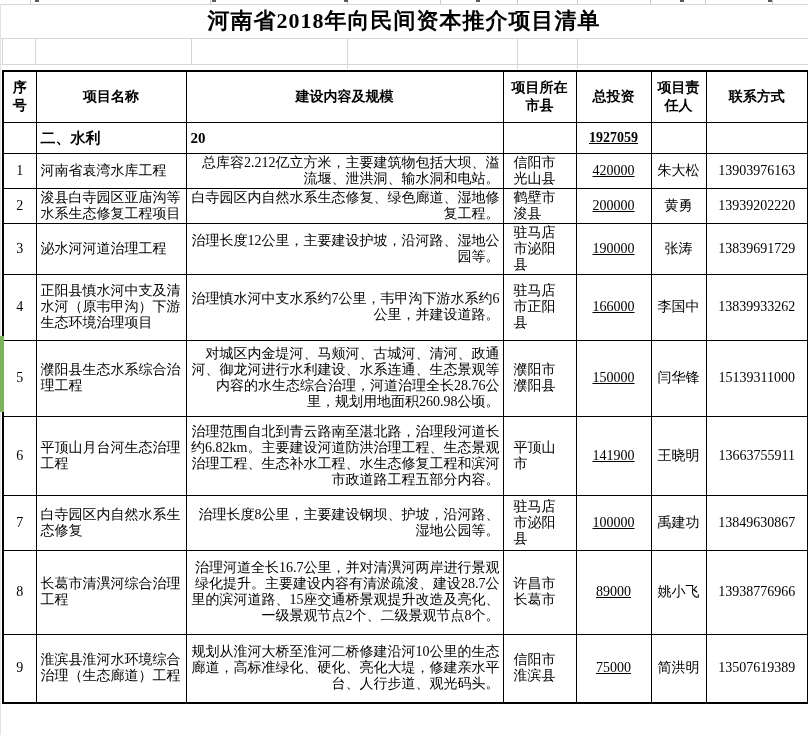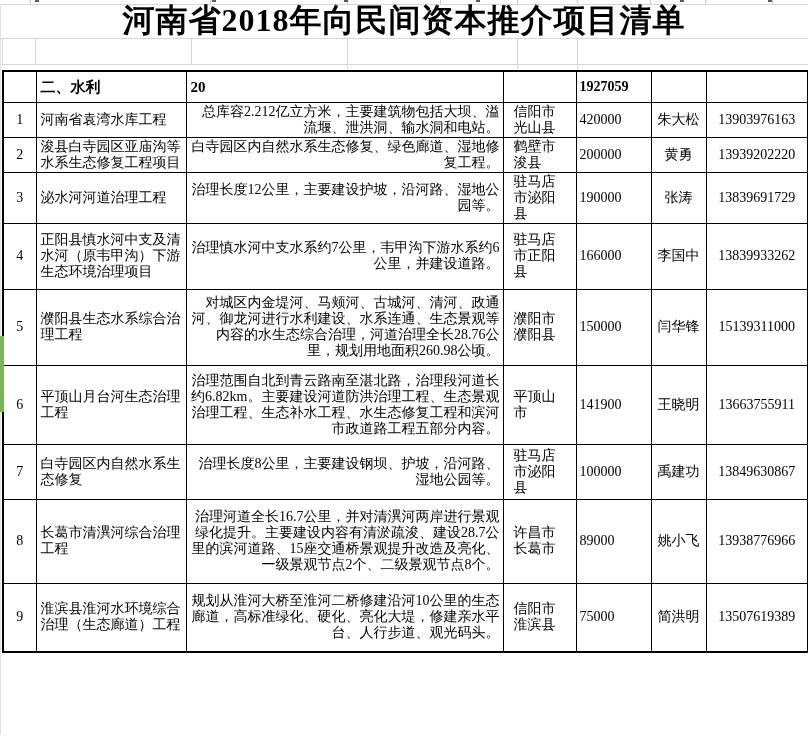--- a/index.html
+++ b/index.html
@@ -31,21 +31,21 @@
   .fv-c { left:191px;top:39px; height:25px; }
   .fv-d { left:347px;top:39px; height:30px; }
   .fv-e { left:517px;top:39px; height:30px; }
   .fv-f { left:577px;top:39px; height:30px; }
   .left-edge-line { position:absolute; left:0; top:4px; width:1px; height:731px; background:#e3e3e3; }
 
   
   .title-row {
     position:absolute; left:0; top:4px; width:808px; height:34px;
     display:flex; align-items:center; justify-content:center;
-    font-size:32px; font-weight:bold; letter-spacing:1px; white-space:nowrap;
+    font-size:22px; font-weight:bold; letter-spacing:1px; white-space:nowrap;
   }
   .unit-row {
     position:absolute; left:0; top:39px; width:808px; height:25px;
     font-size:14px; line-height:26px; text-align:right; padding-right:28px;
   }
 
   
   table.main {
     position:absolute; left:2px; top:70px;
     width:805px; table-layout:fixed; border-collapse:collapse;
@@ -63,21 +63,21 @@
   .rh-head{height:51px}
   .rh-sec{height:31px}
   .rh-1{height:34px}.rh-2{height:33px}.rh-3{height:51px}.rh-4{height:66px}
   .rh-5{height:76px}.rh-6{height:79px}.rh-7{height:55px}.rh-8{height:84px}
   .rh-9{height:69px}.rh-10{height:34px}
 
   td.c-seq       { text-align:center; }
   td.c-name      { text-align:left; padding-left:4px;margin-top:8px; }
   td.c-content   { text-align:right; padding-left:4px; }
   td.c-location  { padding:1px 10px; }
-  td.c-invest    { text-align:left; }
+  td.c-invest    { text-align:center;text-decoration:underline; }
   td.c-person    { text-align:center; padding:1px 1px; }
   td.c-contact   { text-align:center; }
 
   tr.section-row td { font-weight:bold; font-size:15px; }
   tr.section-row td.c-content { text-align:left; }
   tr.section-row td.c-invest  { font-size:14px; }
 
   
   .selection-bar {
     position:absolute; left:0; top:336px; width:4px; height:76px;
@@ -124,20 +124,29 @@
     <colgroup>
       <col style="width:33px">
         <col style="width:150px">
         <col style="width:317px">
       <col style="width:73px">
         <col style="width:75px">
         <col style="width:55px">
         <col style="width:102px">
     </colgroup>
     <tbody>
+      <tr class="rh-head">
+        <th>序号</th>
+        <th>项目名称</th>
+        <th>建设内容及规模</th>
+        <th>项目所在市县</th>
+        <th>总投资</th>
+        <th>项目责任人</th>
+        <th>联系方式</th>
+      </tr>
 
       <tr class="section-row rh-sec">
         <td class="c-seq"></td>
         <td class="c-name">二、水利</td>
         <td class="c-content">20</td>
         <td class="c-location"></td>
         <td class="c-invest">1927059</td>
         <td class="c-person"></td>
         <td class="c-contact"></td>
       </tr>

